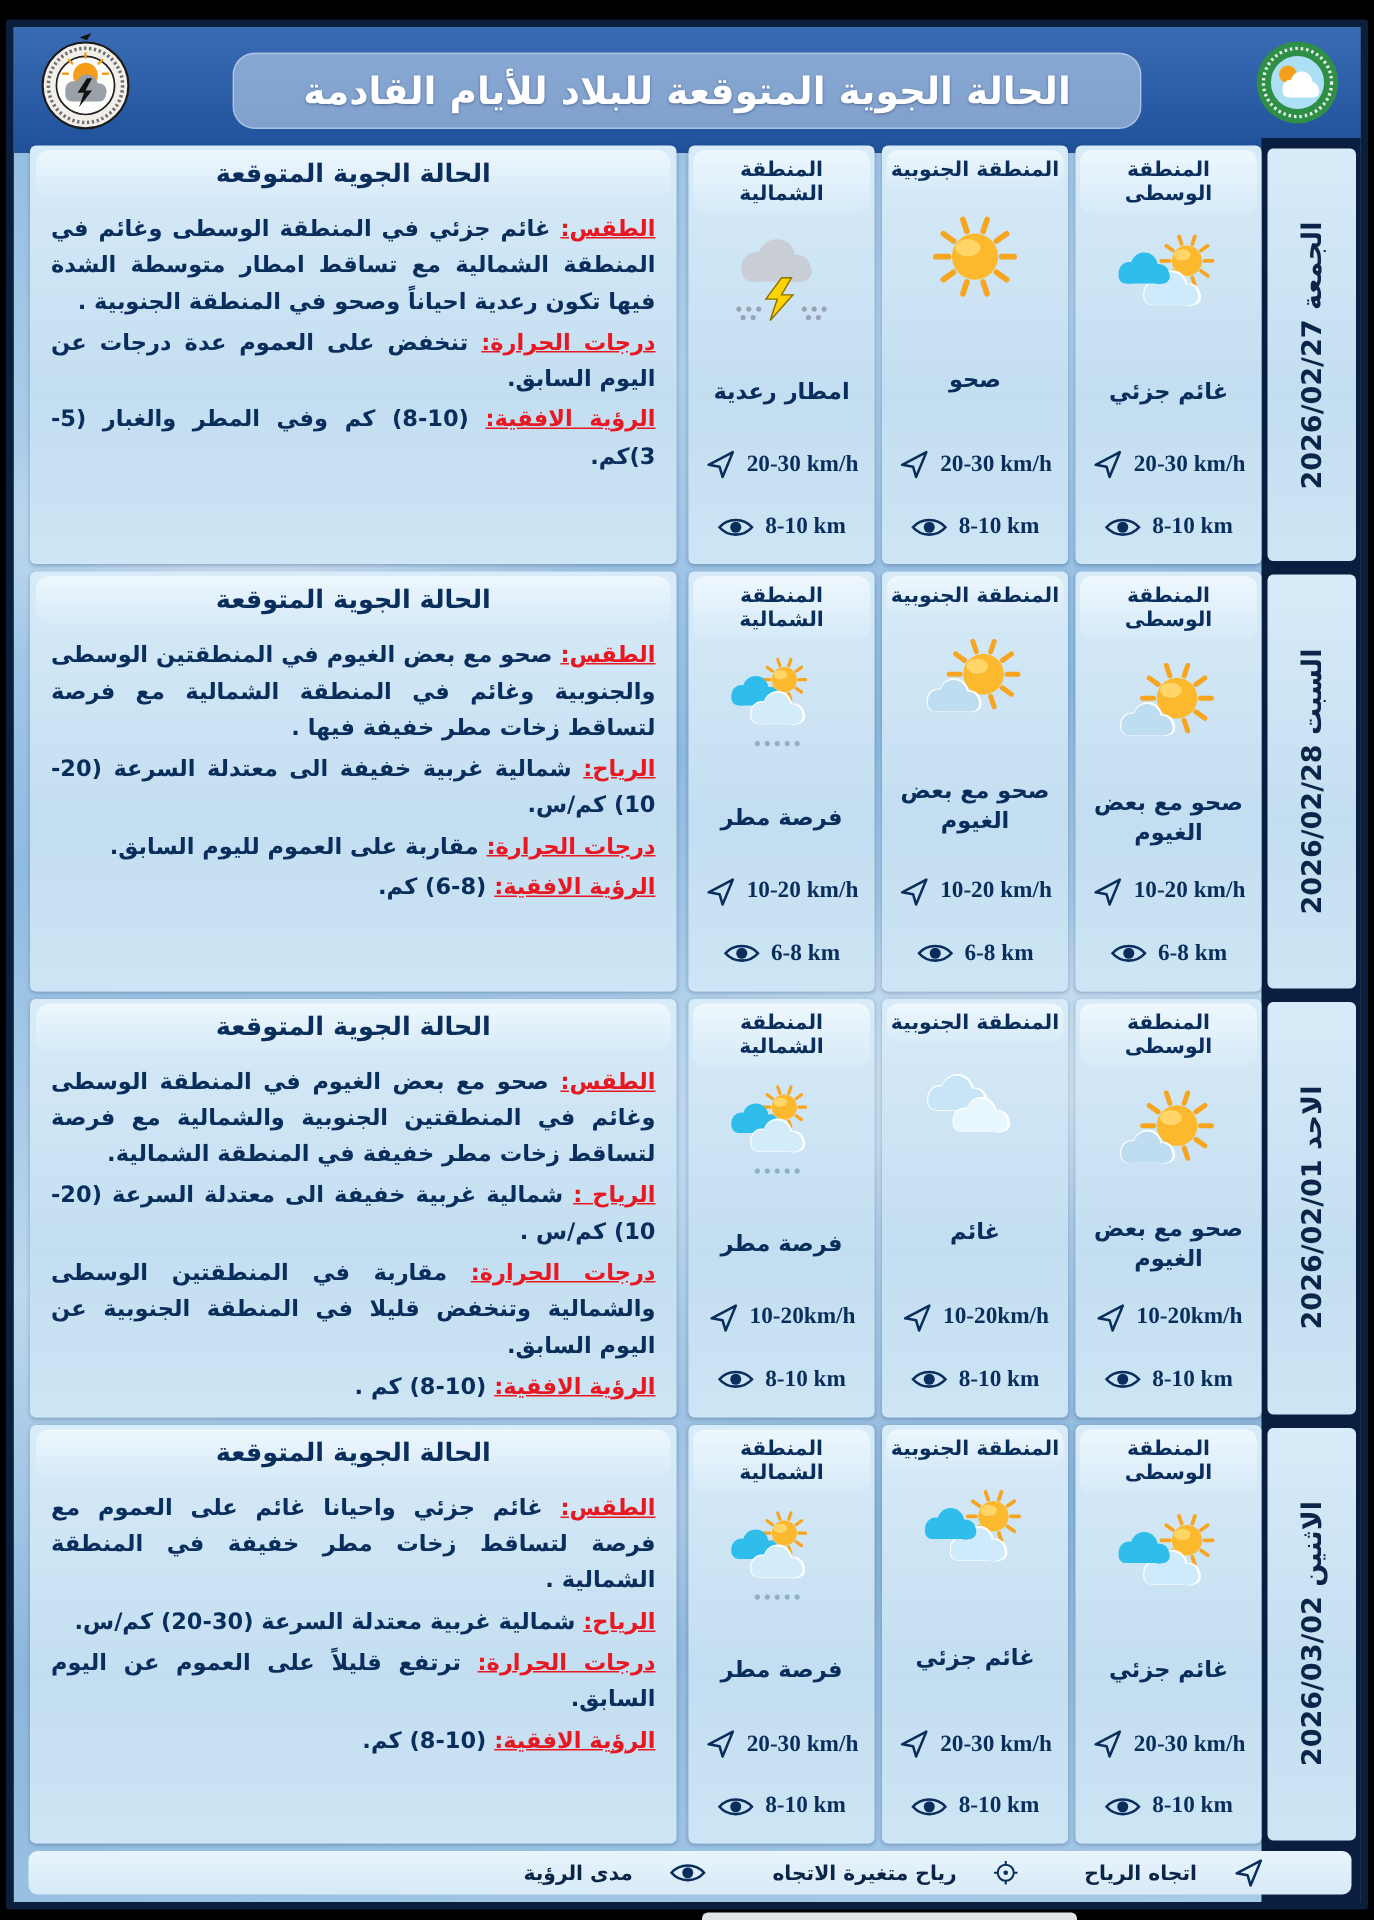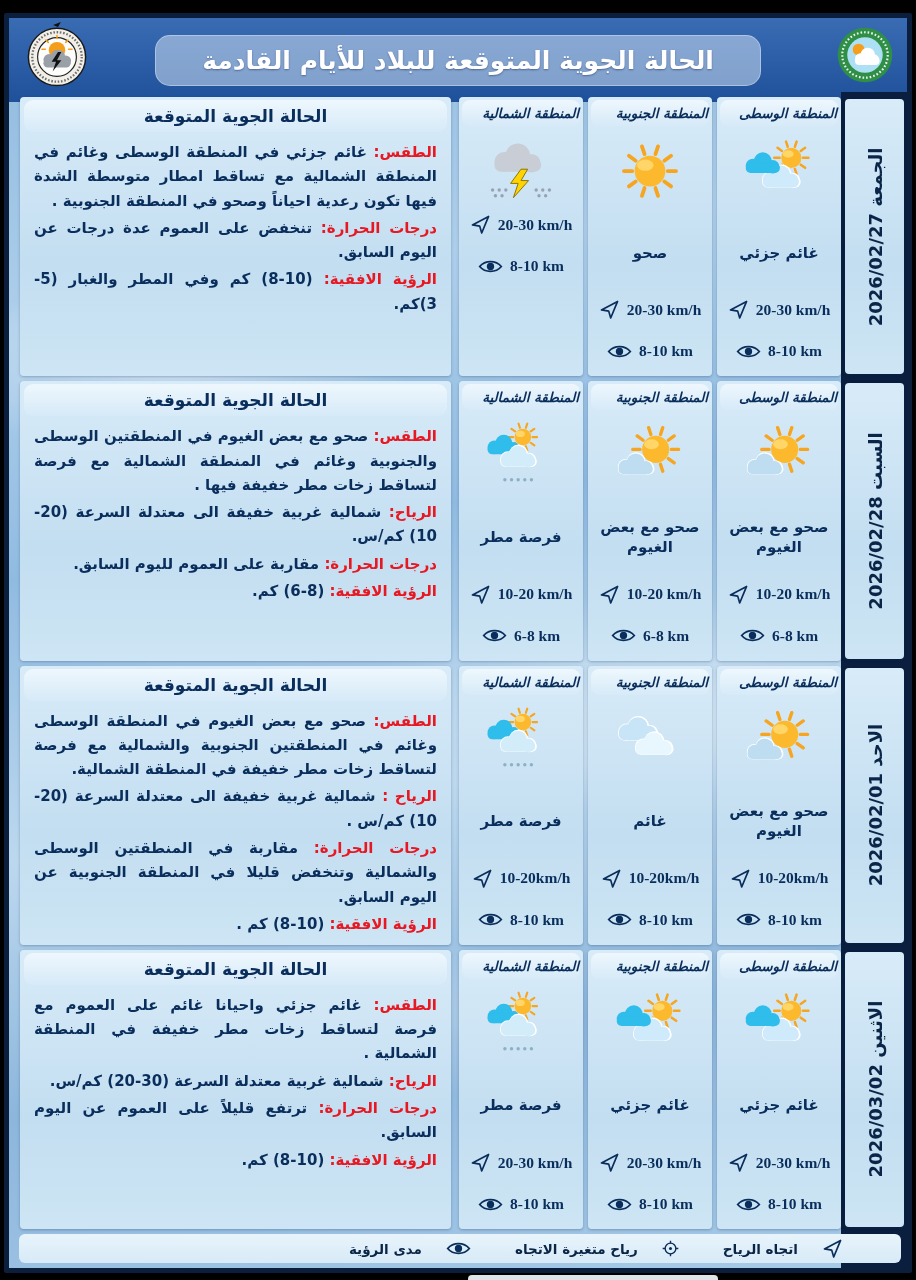--- a/index.html
+++ b/index.html
@@ -40,39 +40,39 @@
   .date-cell { flex:0 0 59px; margin:2px 3px 2px 4px; position:relative; }
   .date-text { position:absolute; top:50%; left:50%;
     transform:translate(-50%,-50%) rotate(-90deg);
     white-space:nowrap; direction:rtl; color:#0a2547; font-weight:bold; font-size:18px; }
 
   
   .region { flex:0 0 124px; margin-left:5px; padding:3px 3px 10px;
     display:flex; flex-direction:column; align-items:center; overflow:hidden; }
   .region-head { align-self:stretch; background:linear-gradient(180deg,#eef7fd,#d6eaf8);
     border-radius:8px; color:#0a2e5c; font-weight:bold; font-size:13.5px;
-    padding:5px 1px;font-style:italic; }
+    text-align:center; padding:5px 1px; }
   .region-icon { flex:0 0 auto; margin-top:10px; height:74px; display:flex; align-items:center; }
   .region-cond { flex:1 1 auto; display:flex; align-items:center; text-align:center;
     color:#0a2e5c; font-weight:bold; font-size:15px; line-height:1.35; padding:2px 2px; }
   .metric { direction:ltr; display:flex; align-items:center; gap:7px; margin-top:4px;
     color:#0a2e5c; font-family:"Liberation Serif","DejaVu Serif",serif;
     font-weight:bold; font-size:15.5px; white-space:nowrap; }
   .metric:last-child { margin-top:22px; margin-bottom:6px; }
   .metric .ic { display:flex; align-items:center; }
 
   
   .forecast { flex:1 1 auto; margin-left:5px; margin-right:3px; padding:3px 4px;
     display:flex; flex-direction:column; overflow:hidden; }
   .panel-head { background:linear-gradient(180deg,#eef7fd,#d6eaf8); border-radius:9px;
     color:#0a2e5c; font-weight:bold; font-size:17px; text-align:center; padding:6px 4px; }
   .panel-body { padding:8px 10px 4px; direction:rtl; }
   .sec { color:#0a2e5c; font-weight:bold; font-size:15px; line-height:1.62;
     text-align:justify; margin-bottom:3px; }
-  .sec .lbl { color:#e81822; }
+  .sec .lbl { color:#e81822;text-decoration:underline; }
 
   
   .footer { height:29px; margin:0 6px 2px 4px; background:linear-gradient(180deg,#e8f4fb,#d7eaf7);
     border-radius:6px; display:flex; align-items:center; padding-right:58px; gap:44px; }
   .legend-item { display:flex; align-items:center; gap:24px; color:#0a2546;
     font-weight:bold; font-size:13.5px; white-space:nowrap; }
   .legend-item .ic { display:flex; align-items:center; }
 
   .bottom-artifact { position:absolute; left:468px; bottom:0; width:250px; height:5px;
     background:#dfe4e8; border-radius:4px 4px 0 0; }
@@ -233,20 +233,21 @@
               <g fill="#97A3B4">
                 <circle cx="17" cy="62" r="1.8"></circle>
                 <circle cx="24" cy="62" r="1.8"></circle>
               </g>
               <g fill="#97A3B4">
                 <circle cx="63" cy="62" r="1.8"></circle>
                 <circle cx="70" cy="62" r="1.8"></circle>
               </g>
             </svg>
           </div>
+        <div class="region-cond">امطار رعدية</div>
         <div class="metric">
             <span class="ic">
               <svg viewBox="0 0 26 26" width="21" height="21">
                 <path d="M23 3 L3 13.5 L12 15 L14.5 23.5 Z" fill="none" stroke="#0a2e5c" stroke-width="2.1" stroke-linejoin="round"></path>
               </svg>
             </span>
             <span>20-30 km/h</span>
           </div>
         <div class="metric">
             <span class="ic">

